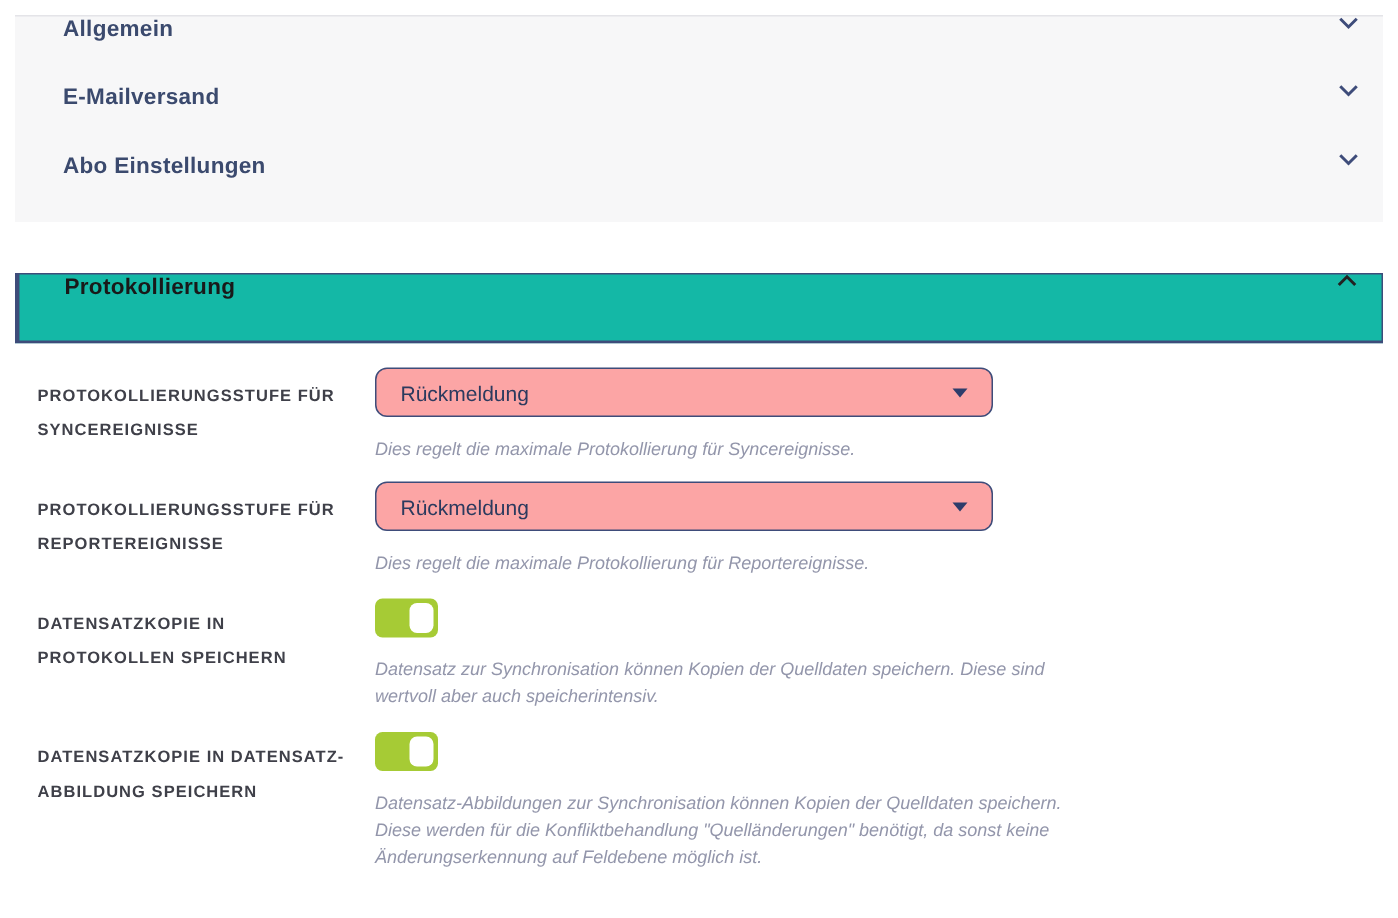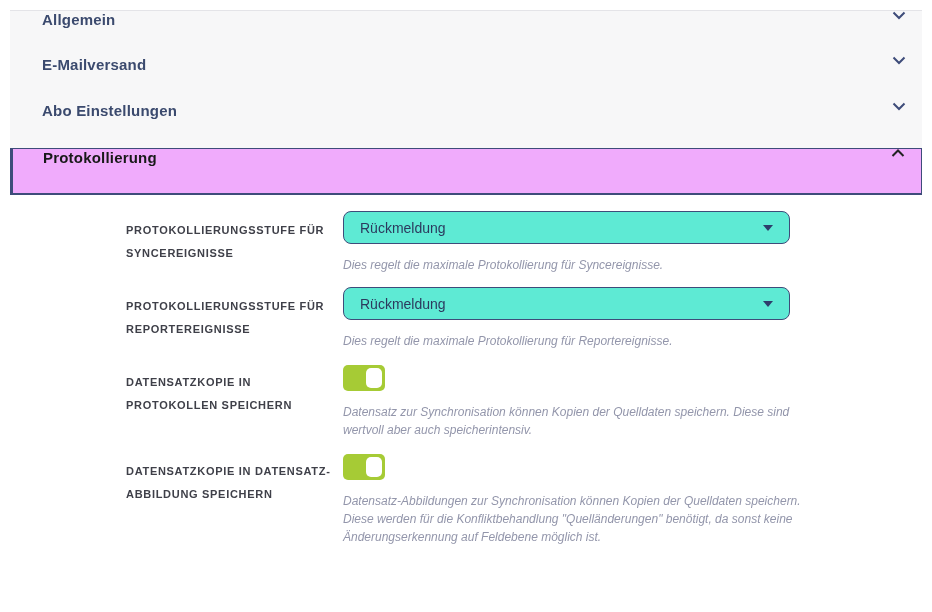--- a/index.html
+++ b/index.html
@@ -11,45 +11,46 @@
   .acc-header {
     height: 46px;
     display: flex; align-items: flex-start; justify-content: space-between;
     padding: 0 16px 0 32px;
     background: #f7f7f8;
     cursor: pointer;
   }
   .acc-header.first { border-top: 1px solid #e4e4e8; }
   .acc-title { font-size: 15px; font-weight: bold; color: #3b4a6e; letter-spacing: 0.2px; }
   .acc-header.expanded {
-    background: #f0abfc;
+    background: #14b8a6;
     border: 1px solid #3e4c7a;
     border-left-width: 3px;
     border-bottom-width: 2px;
     height: 47px;
     padding-left: 30px;
+    margin-top: 34px;
   }
   .acc-header.expanded .acc-title { color: #191919; }
   .chevron { display: block; }
 
   .acc-content { background: #ffffff; padding: 16px 0 0 15px; }
 
-  .form-row { display: flex; gap: 2px; margin-bottom: 13px; justify-content: center; }
+  .form-row { display: flex; gap: 10px; margin-bottom: 13px; }
   .form-label {
     flex: none; width: 215px;
     padding-top: 8px;
     font-size: 11px; font-weight: bold; color: #3f4049;
     letter-spacing: 0.7px; line-height: 2.05;
   }
   .control-col { width: 478px; }
 
   .select {
-    height: 33px; width: 447px;
+    height: 33px; width: 412px;
     border: 1px solid #3e4c7a; border-radius: 8px;
-    background: #5eead4;
+    background: #fca5a5;
     display: flex; align-items: center; justify-content: space-between;
     padding: 0 16px;
     font-size: 14px; color: #2c3a5e;
     cursor: pointer;
   }
   .caret {
     width: 0; height: 0;
     border-left: 5px solid transparent; border-right: 5px solid transparent;
     border-top: 6px solid #2e3d6b;
   }

